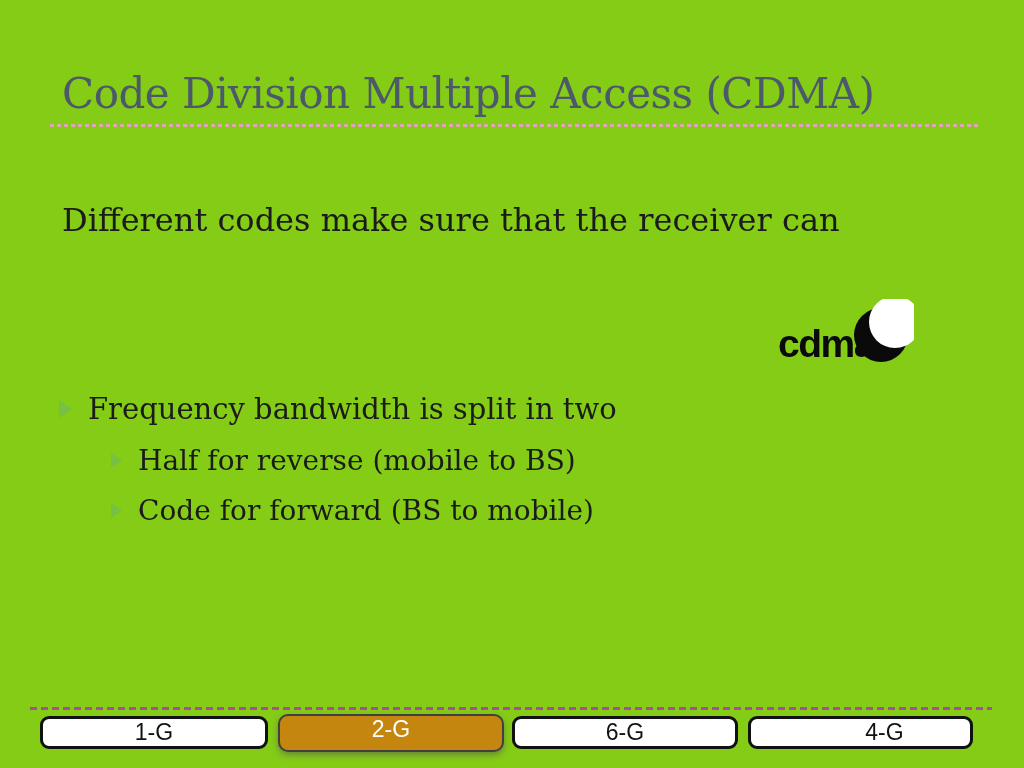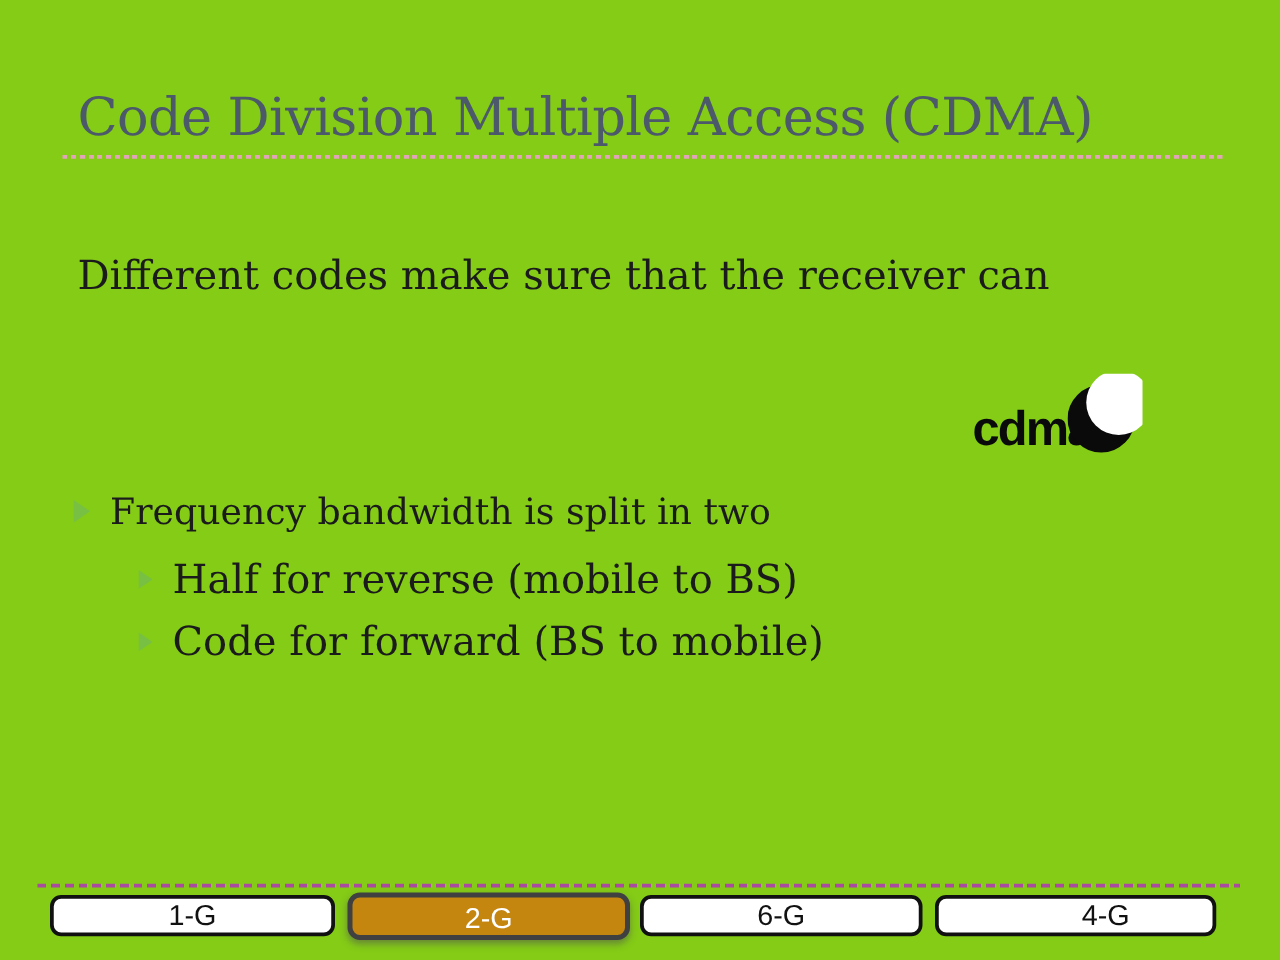--- a/index.html
+++ b/index.html
@@ -29,37 +29,37 @@
   .logo-o{position:absolute;left:80px;top:1px;width:60px;height:66px;}
   .logo-ne{position:absolute;left:125px;bottom:3px;
          font-family:"DejaVu Serif","Liberation Serif",serif;
          font-size:57px;color:#0a0a0a;line-height:1;letter-spacing:-1px;}
 
   
   .bullet-row{position:absolute;display:flex;align-items:center;
          font-family:"DejaVu Serif","Liberation Serif",serif;color:#1b1b1b;
          white-space:nowrap;}
   .bullet-row.l1{left:58px;gap:15px;font-size:29px;justify-content:flex-end;}
-  .bullet-row.l2{left:110px;gap:15px;font-size:32px;}
+  .bullet-row.l2{left:110px;gap:15px;font-size:28px;}
   .b1{top:392px;} .b2{top:444px;} .b3{top:494px;} .b4{top:591px;}
   .arrow{flex:0 0 auto;display:block;}
 
   
   .footer-rule{position:absolute;left:30px;top:707px;width:962px;height:3px;
          background:repeating-linear-gradient(to right,#a94b9e 0 7px,transparent 7px 11px);}
   .tab{position:absolute;top:716px;height:33px;box-sizing:border-box;
-         display:flex;align-items:flex-end;justify-content:center;
+         display:flex;align-items:flex-start;justify-content:center;
          background:#ffffff;border:3px solid #111111;border-radius:9px;
          font-family:"Liberation Sans",sans-serif;font-size:23px;color:#111111;
          cursor:pointer;}
   .tab-1{left:40px;width:228px;}
   .tab-2{left:278px;width:226px;}
   .tab-3{left:512px;width:226px;}
   .tab-4{left:748px;width:225px;padding-left:48px;}
-  .tab.active{top:714px;height:38px;background:#c5860f;border:4px solid #404040;
+  .tab.active{top:714px;height:38px;background:#c5860f;border:2px solid #404040;
          color:#ffffff;border-radius:10px;
          box-shadow:0 3px 6px rgba(80,80,80,0.55);}
 </style>
 </head>
 <body>
 
 <div class="slide">
 
   <h1 class="title">Code Division Multiple Access (CDMA)</h1>
   <div class="title-rule"></div>

